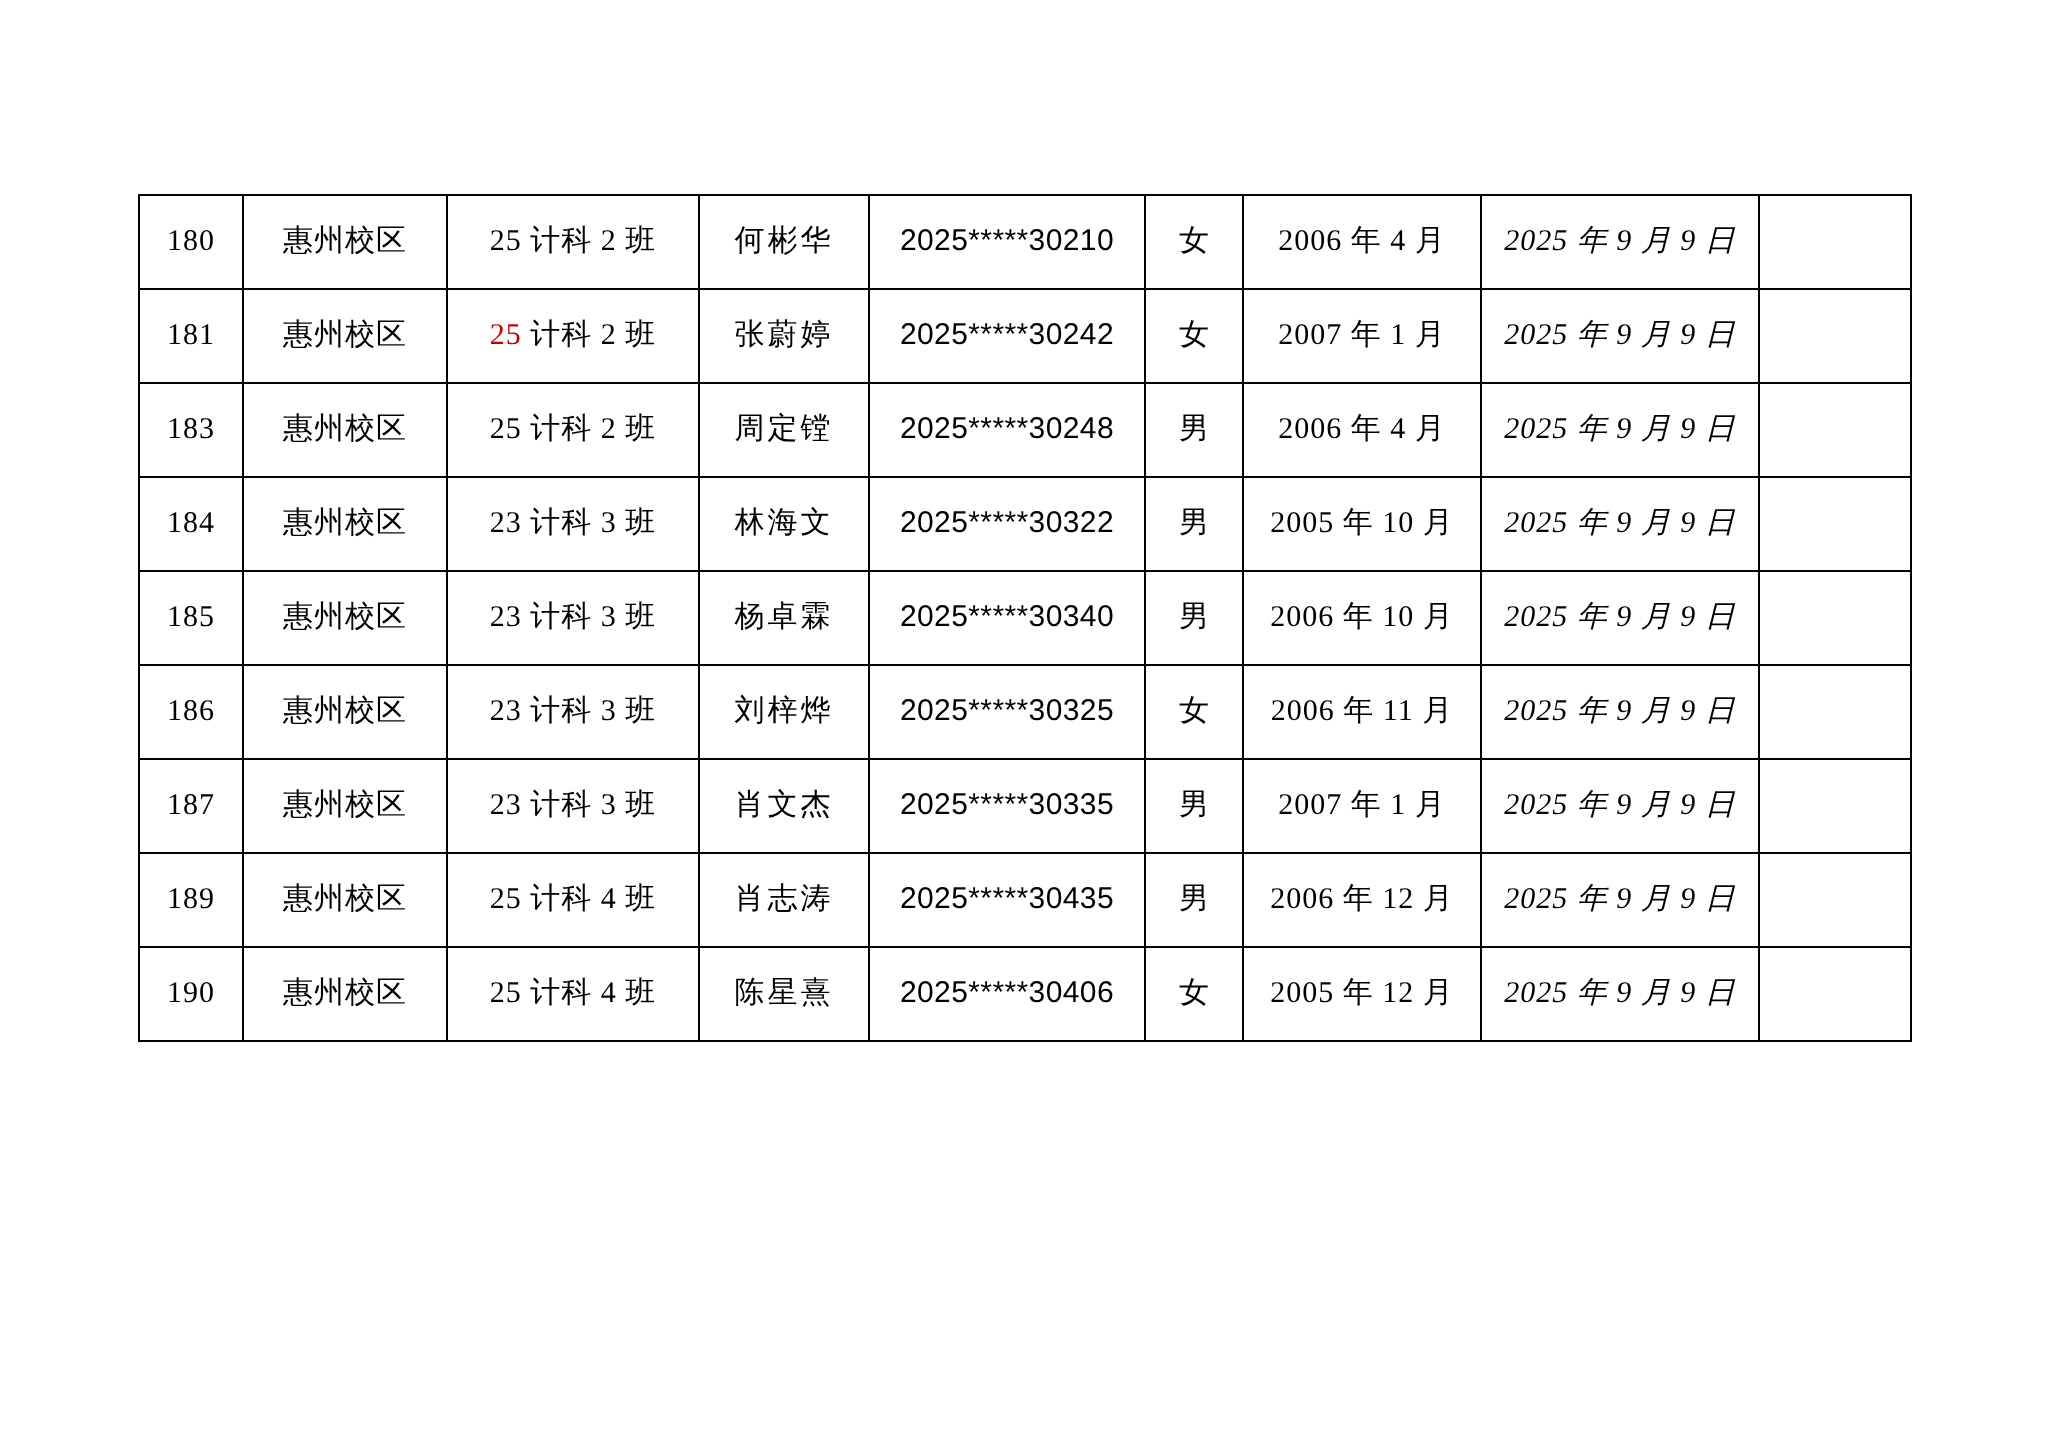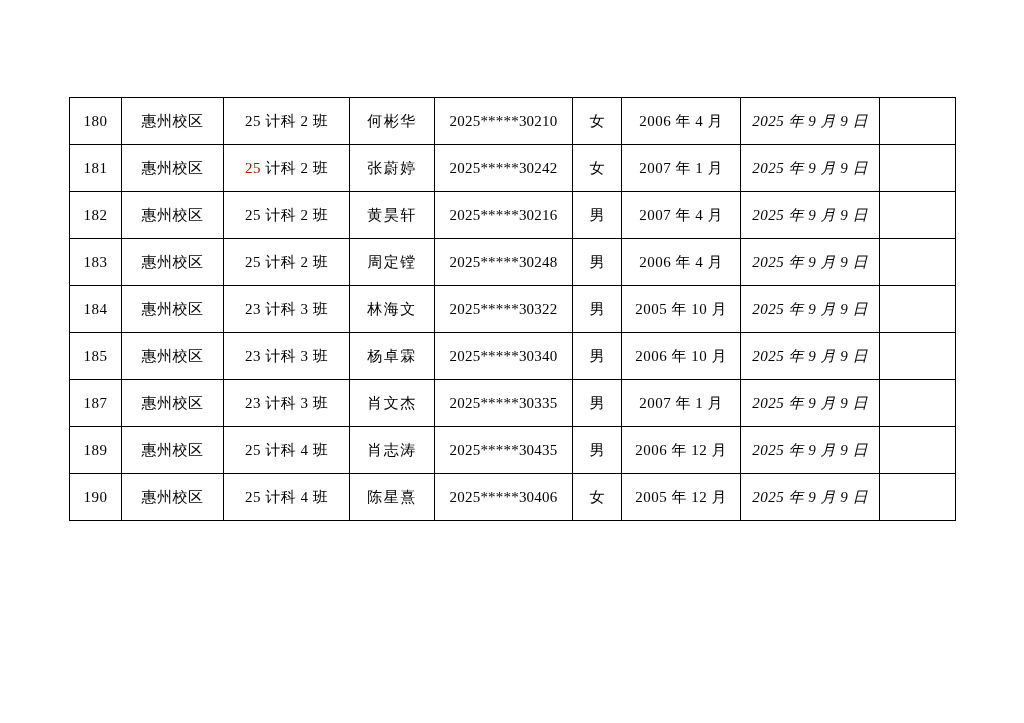--- a/index.html
+++ b/index.html
@@ -65,21 +65,21 @@
   .cell-class {
     font-size: 15px;
     letter-spacing: 0.5px;
   }
   .cell-name {
     font-size: 15px;
     letter-spacing: 1.5px;
   }
   .cell-id {
     font-size: 14px;
-    font-family: Liberation Serif, serif;
+    font-family: Liberation Sans, sans-serif;
     letter-spacing: 0.2px;
   }
   .cell-gender {
     font-size: 15px;
   }
   .cell-birth {
     font-size: 15px;
     letter-spacing: 0.5px;
   }
   .cell-date {
@@ -132,31 +132,20 @@
             <td class="cell-campus">惠州校区</td>
             <td class="cell-class"><span class="class-text hl" style="color: rgb(192, 0, 0);">25</span><span class="class-text"> 计科 2 班</span></td>
             <td class="cell-name">张蔚婷</td>
             <td class="cell-id">2025*****30242</td>
             <td class="cell-gender">女</td>
             <td class="cell-birth">2007 年 1 月</td>
             <td class="cell-date">2025 年 9 月 9 日</td>
             <td class="cell-remark"></td>
           </tr>
           <tr>
-            <td class="cell-index">182</td>
-            <td class="cell-campus">惠州校区</td>
-            <td class="cell-class"><span class="class-text">25</span><span class="class-text"> 计科 2 班</span></td>
-            <td class="cell-name">黄昊轩</td>
-            <td class="cell-id">2025*****30216</td>
-            <td class="cell-gender">男</td>
-            <td class="cell-birth">2007 年 4 月</td>
-            <td class="cell-date">2025 年 9 月 9 日</td>
-            <td class="cell-remark"></td>
-          </tr>
-          <tr>
             <td class="cell-index">183</td>
             <td class="cell-campus">惠州校区</td>
             <td class="cell-class"><span class="class-text">25</span><span class="class-text"> 计科 2 班</span></td>
             <td class="cell-name">周定镗</td>
             <td class="cell-id">2025*****30248</td>
             <td class="cell-gender">男</td>
             <td class="cell-birth">2006 年 4 月</td>
             <td class="cell-date">2025 年 9 月 9 日</td>
             <td class="cell-remark"></td>
           </tr>
@@ -172,20 +161,31 @@
             <td class="cell-remark"></td>
           </tr>
           <tr>
             <td class="cell-index">185</td>
             <td class="cell-campus">惠州校区</td>
             <td class="cell-class"><span class="class-text">23</span><span class="class-text"> 计科 3 班</span></td>
             <td class="cell-name">杨卓霖</td>
             <td class="cell-id">2025*****30340</td>
             <td class="cell-gender">男</td>
             <td class="cell-birth">2006 年 10 月</td>
+            <td class="cell-date">2025 年 9 月 9 日</td>
+            <td class="cell-remark"></td>
+          </tr>
+          <tr>
+            <td class="cell-index">186</td>
+            <td class="cell-campus">惠州校区</td>
+            <td class="cell-class"><span class="class-text">23</span><span class="class-text"> 计科 3 班</span></td>
+            <td class="cell-name">刘梓烨</td>
+            <td class="cell-id">2025*****30325</td>
+            <td class="cell-gender">女</td>
+            <td class="cell-birth">2006 年 11 月</td>
             <td class="cell-date">2025 年 9 月 9 日</td>
             <td class="cell-remark"></td>
           </tr>
           <tr>
             <td class="cell-index">187</td>
             <td class="cell-campus">惠州校区</td>
             <td class="cell-class"><span class="class-text">23</span><span class="class-text"> 计科 3 班</span></td>
             <td class="cell-name">肖文杰</td>
             <td class="cell-id">2025*****30335</td>
             <td class="cell-gender">男</td>

